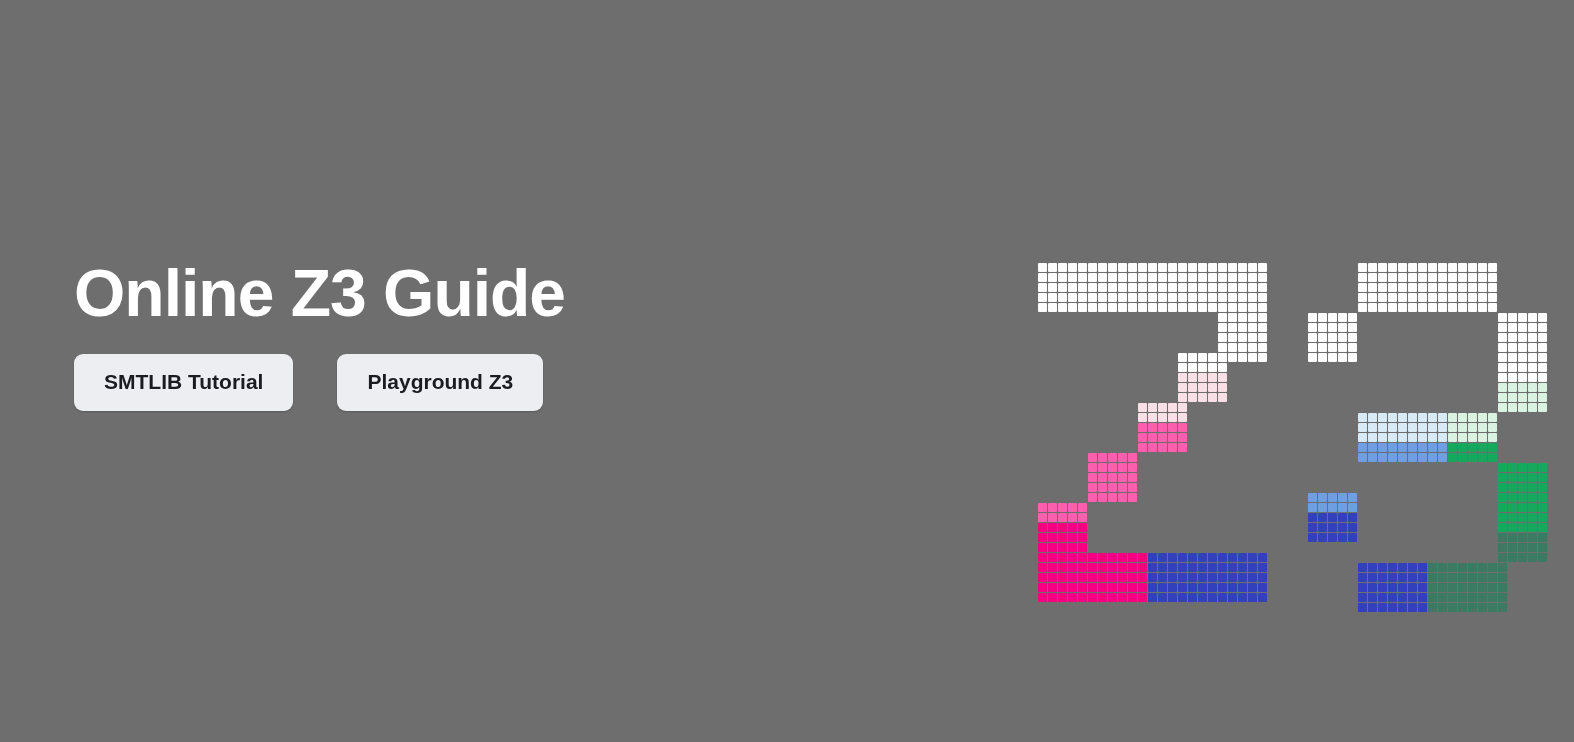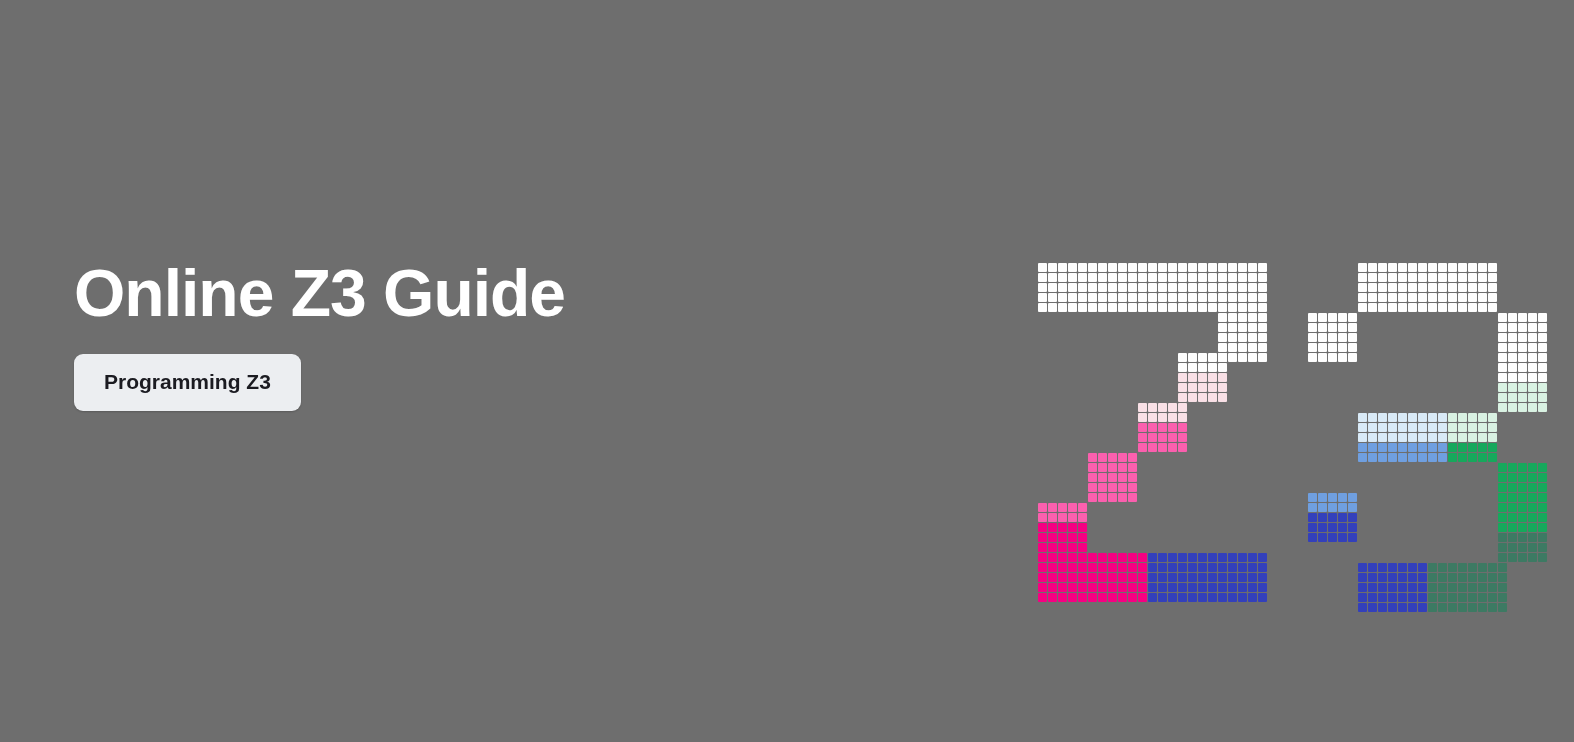--- a/index.html
+++ b/index.html
@@ -85,21 +85,22 @@
 </style>
 </head>
 <body>
 
 <div id="hero">
 
   <div id="hero-text">
     <h1 id="page-title">Online Z3 Guide</h1>
 
     <div id="cta-row">
-      <button class="cta-button">Programming Z3</button>
+      <button class="cta-button">SMTLIB Tutorial</button>
+      <button class="cta-button">Playground Z3</button>
     </div>
   </div>
 
   <div id="logo-wrap">
       <div class="glyph" style="left: 0px;">
         <div class="px" style="left: 0px; top: 0px; width: 9px; height: 9px; background: rgb(253, 253, 253);"></div>
         <div class="px" style="left: 10px; top: 0px; width: 9px; height: 9px; background: rgb(253, 253, 253);"></div>
         <div class="px" style="left: 20px; top: 0px; width: 9px; height: 9px; background: rgb(253, 253, 253);"></div>
         <div class="px" style="left: 30px; top: 0px; width: 9px; height: 9px; background: rgb(253, 253, 253);"></div>
         <div class="px" style="left: 40px; top: 0px; width: 9px; height: 9px; background: rgb(253, 253, 253);"></div>

